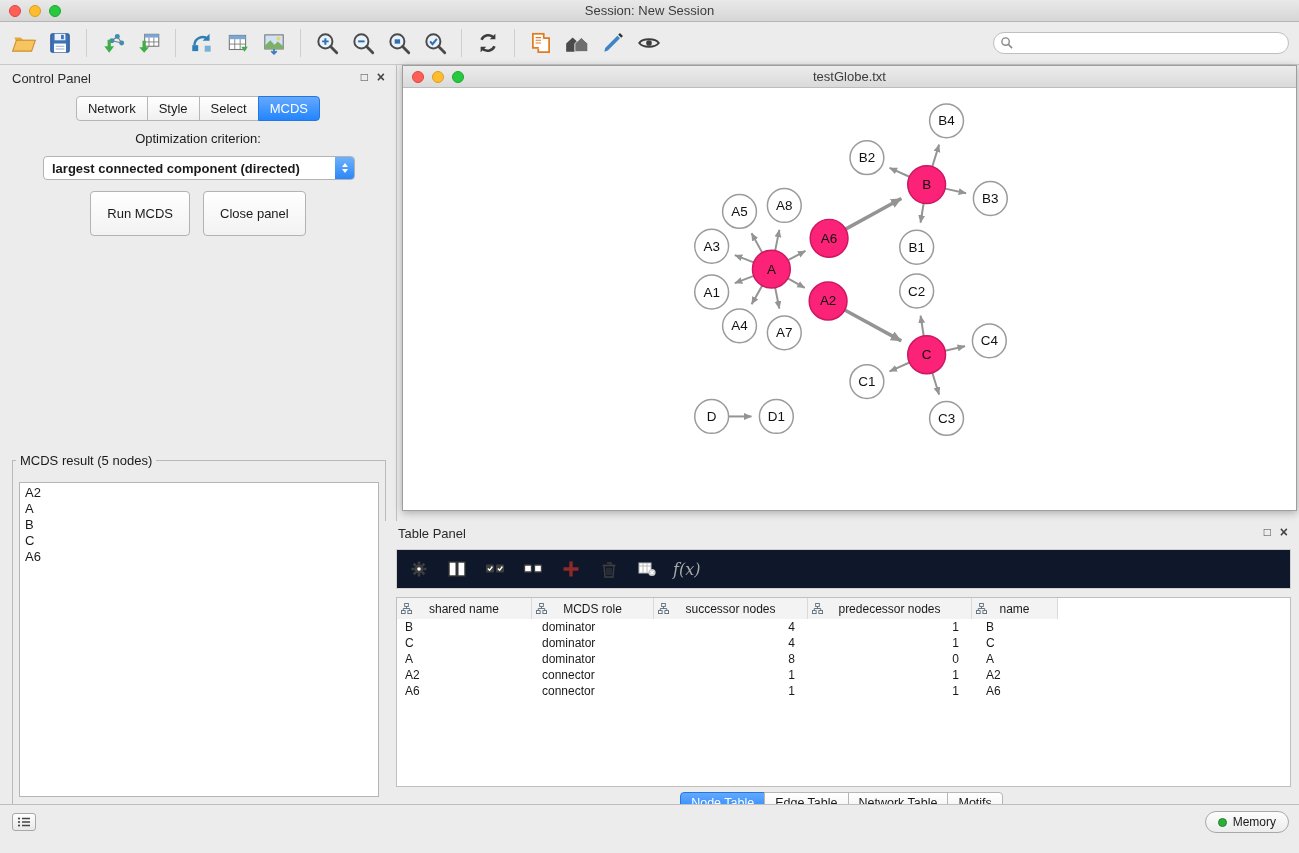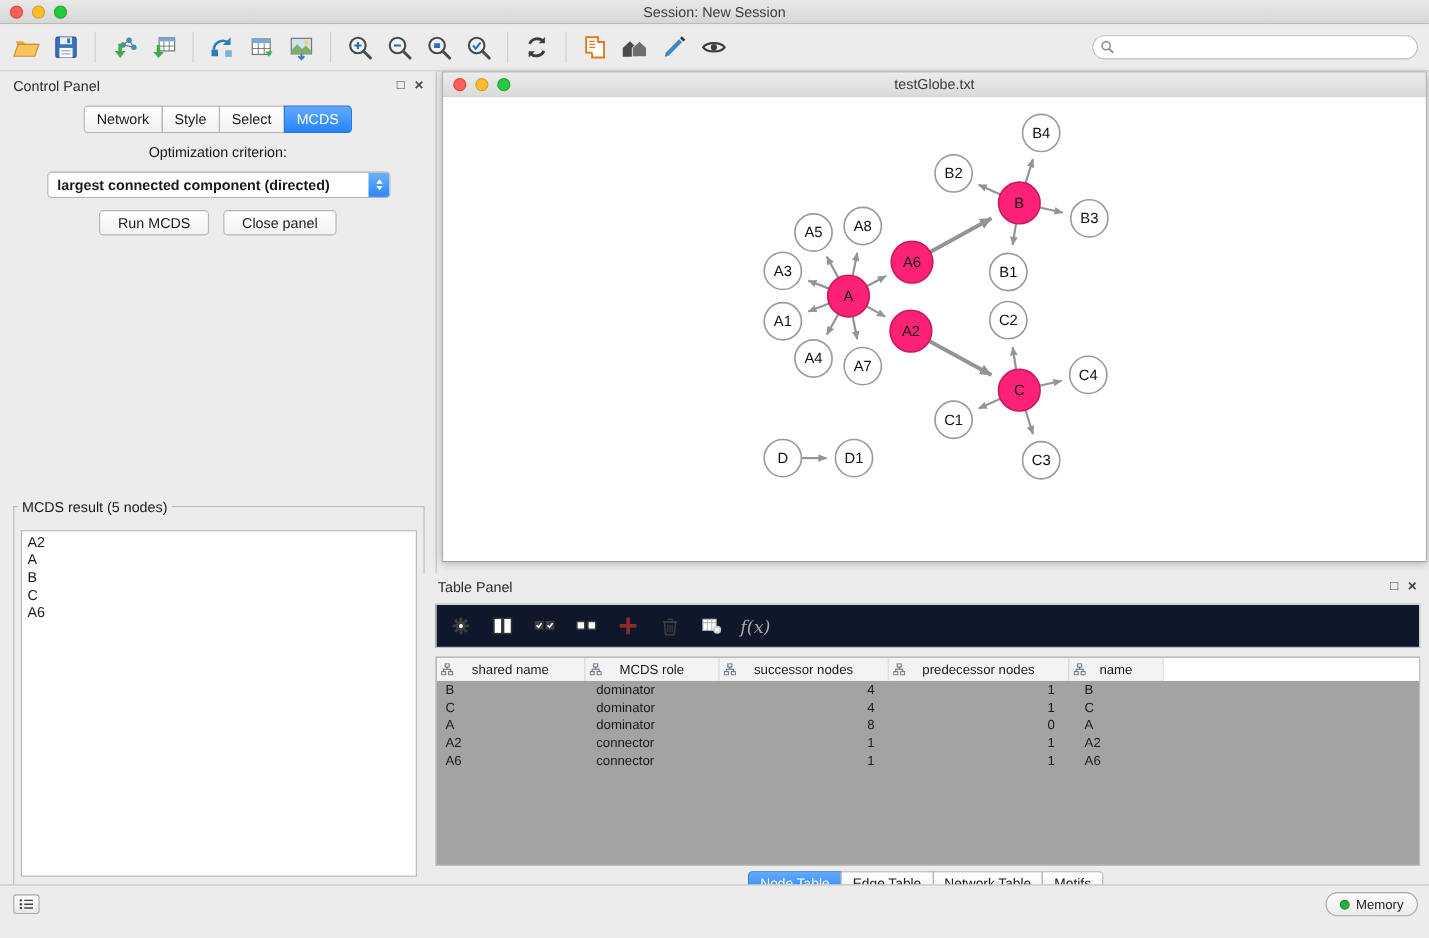--- a/index.html
+++ b/index.html
@@ -48,21 +48,21 @@
   .opt-label { position:absolute; left:0; right:0; top:66px; text-align:center; font-size:13px; }
   .dropdown { position:absolute; left:43px; top:91px; width:312px; height:24px; background:#fff;
     border:1px solid #b3b3b3; border-radius:4px; display:flex; align-items:center; overflow:hidden; }
   .dd-text { flex:1; padding-left:8px; font-size:13px; white-space:nowrap; overflow:hidden;font-weight:bold; }
   .dd-stepper { width:19px; height:100%; background:linear-gradient(#6db1fb,#2b87f8);
     display:flex; flex-direction:column; align-items:center; justify-content:center; gap:2px; }
   .tri-up { width:0; height:0; border-left:3.5px solid transparent; border-right:3.5px solid transparent; border-bottom:4px solid #fff; }
   .tri-dn { width:0; height:0; border-left:3.5px solid transparent; border-right:3.5px solid transparent; border-top:4px solid #fff; }
 
   .cp-buttons { position:absolute; left:0; right:0; top:126px; display:flex; justify-content:center; gap:13px; }
-  .cp-buttons button { font-size:13px; padding:3px 16px; border-radius:4px; color:#1a1a1a;
+  .cp-buttons button { font-size:13px; padding:14px 16px; border-radius:4px; color:#1a1a1a;
     background:linear-gradient(#ffffff,#f2f2f2); border:1px solid #b3b3b3; cursor:default; }
 
   .result-fieldset { position:absolute; left:12px; right:10px; top:388px; bottom:14px;
     border:1px solid #b9b9b9; }
   .result-fieldset legend { font-size:13px; padding:0 4px; margin-left:3px; color:#1a1a1a; }
   .result-list { position:absolute; left:6px; right:6px; top:14px; bottom:8px; background:#fff;
     border:1px solid #b5b5b5; padding:2px 5px; font-size:13px; overflow:hidden; }
   .result-item { line-height:16px; }
 
   
@@ -77,21 +77,21 @@
 
   
   .table-panel { position:absolute; left:384px; top:521px; right:0; height:299px; background:#ececec; }
   .tp-title { position:absolute; left:14px; top:5px; font-size:13px; color:#2a2a2a; }
   .tp-toolbar { position:absolute; left:12px; right:8px; top:28px; height:40px; background:#0f172a;
     border:1px solid #d0d0d0; display:flex; align-items:center; padding-left:10px; gap:14px; }
   .tpb { background:none; border:none; width:24px; height:24px; display:flex; align-items:center; justify-content:center; cursor:default; }
   .tpb svg { width:20px; height:20px; }
   .fx-label { font-size:16px; font-family:"DejaVu Serif",serif; font-style:italic; color:#a9a9a9; }
 
-  .tp-table { position:absolute; left:12px; right:8px; top:76px; height:190px; background:#a3a3a3;
+  .tp-table { position:absolute; left:12px; right:8px; top:76px; height:190px; background:#ffffff;
     border:1px solid #bfbfbf; overflow:hidden; }
   .t-head { display:flex; height:21px; border-bottom:1px solid #c9c9c9; }
   .th { position:relative; display:flex; align-items:center; justify-content:center;
     background:#f3f3f3; border-right:1px solid #dadada; font-size:12px; height:21px; }
   .th.fill { flex:1; background:#fff; border-right:none; }
   .colicon { position:absolute; left:4px; width:11px; height:11px; fill:#fff; stroke:#5a6b7a; stroke-width:1; }
   .t-row { display:flex; height:16px; line-height:16px; font-size:12px; }
   .td { overflow:hidden; white-space:nowrap; }
   .a-left0 { padding-left:8px; text-align:left; }
   .a-left1 { padding-left:10px; text-align:left; }

